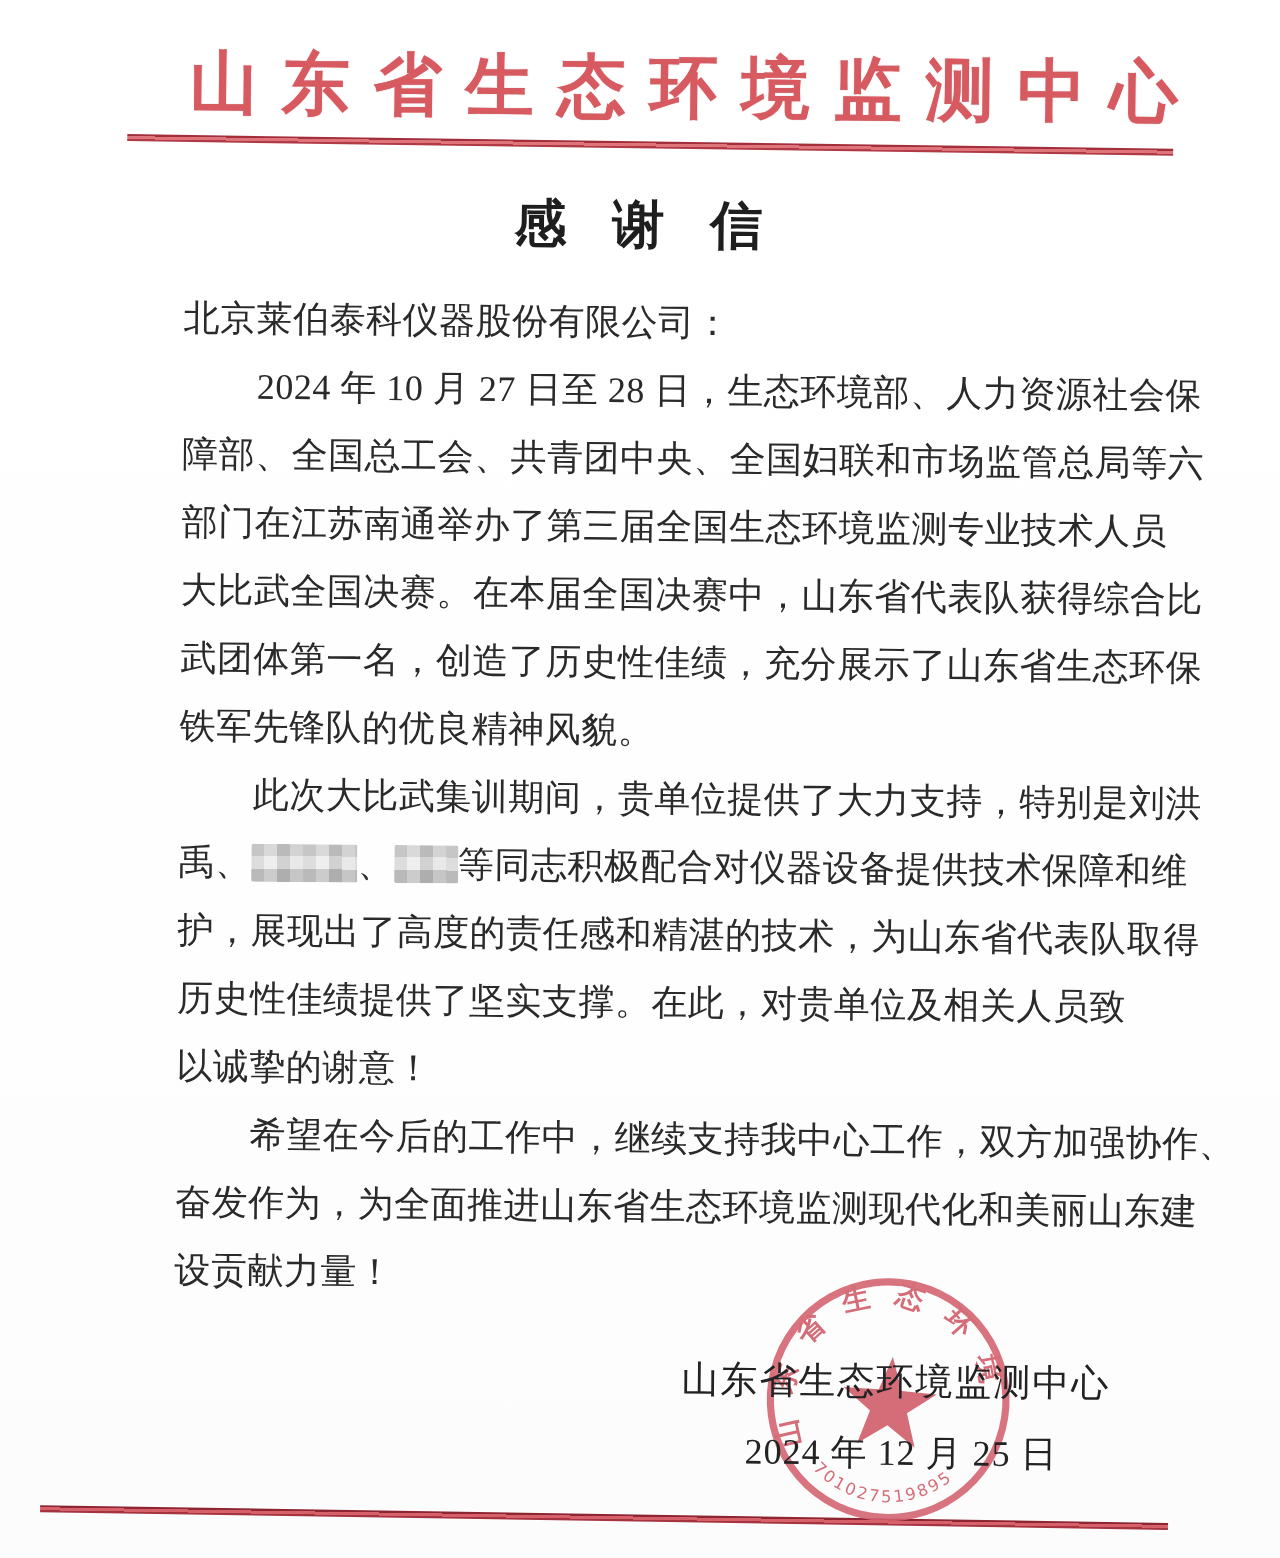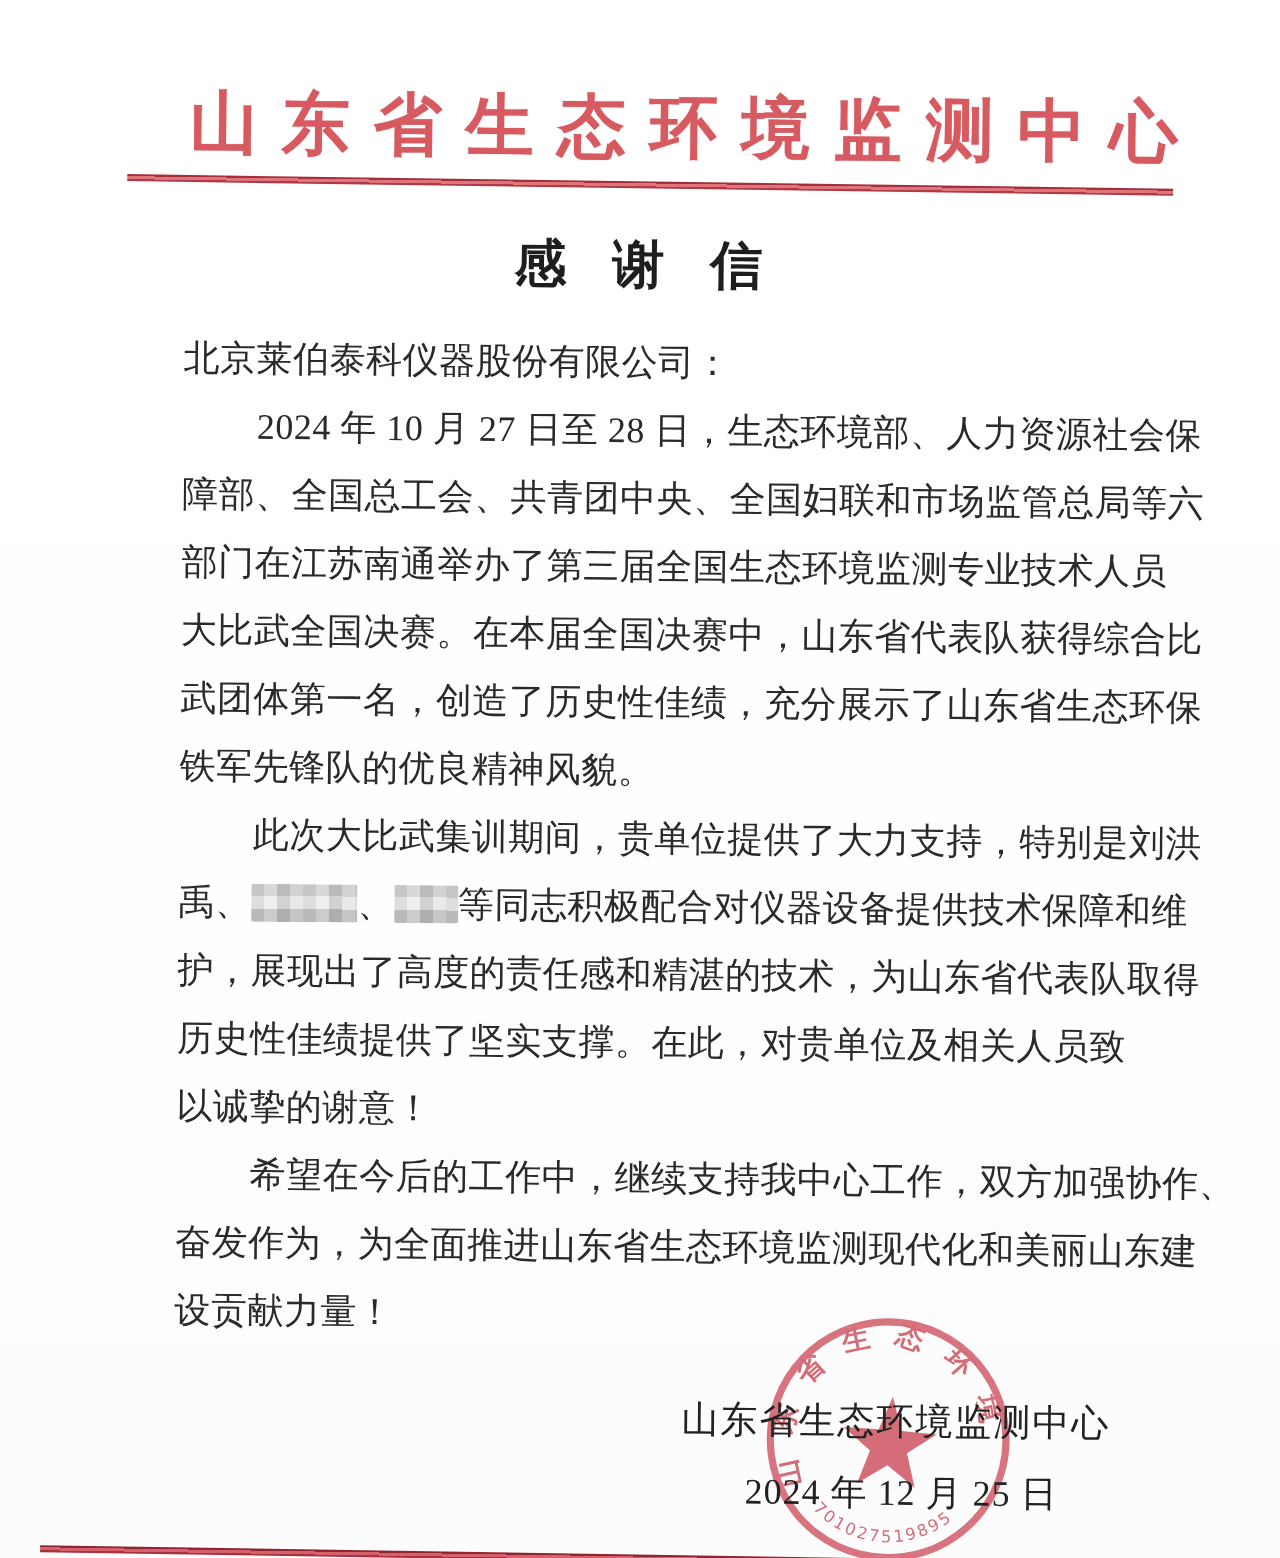--- a/index.html
+++ b/index.html
@@ -5,21 +5,20 @@
   html,body{margin:0;padding:0;}
   body{
     width:1280px;height:1558px;
     background:#ffffff;
     font-family:"Liberation Serif","DejaVu Serif",serif;
     overflow:hidden;position:relative;
   }
   .page{
     position:absolute;inset:0;
     background:linear-gradient(180deg,#ffffff 0%,#fefefe 60%,#fdfcfc 100%);
-    margin-top:40px;
   }
   .skew{
     position:absolute;inset:0;
     transform:rotate(0.55deg);
     transform-origin:190px 60px;
   }
   
   .org-title{
     position:absolute;left:190px;top:38px;
     font-size:68px;font-weight:bold;

